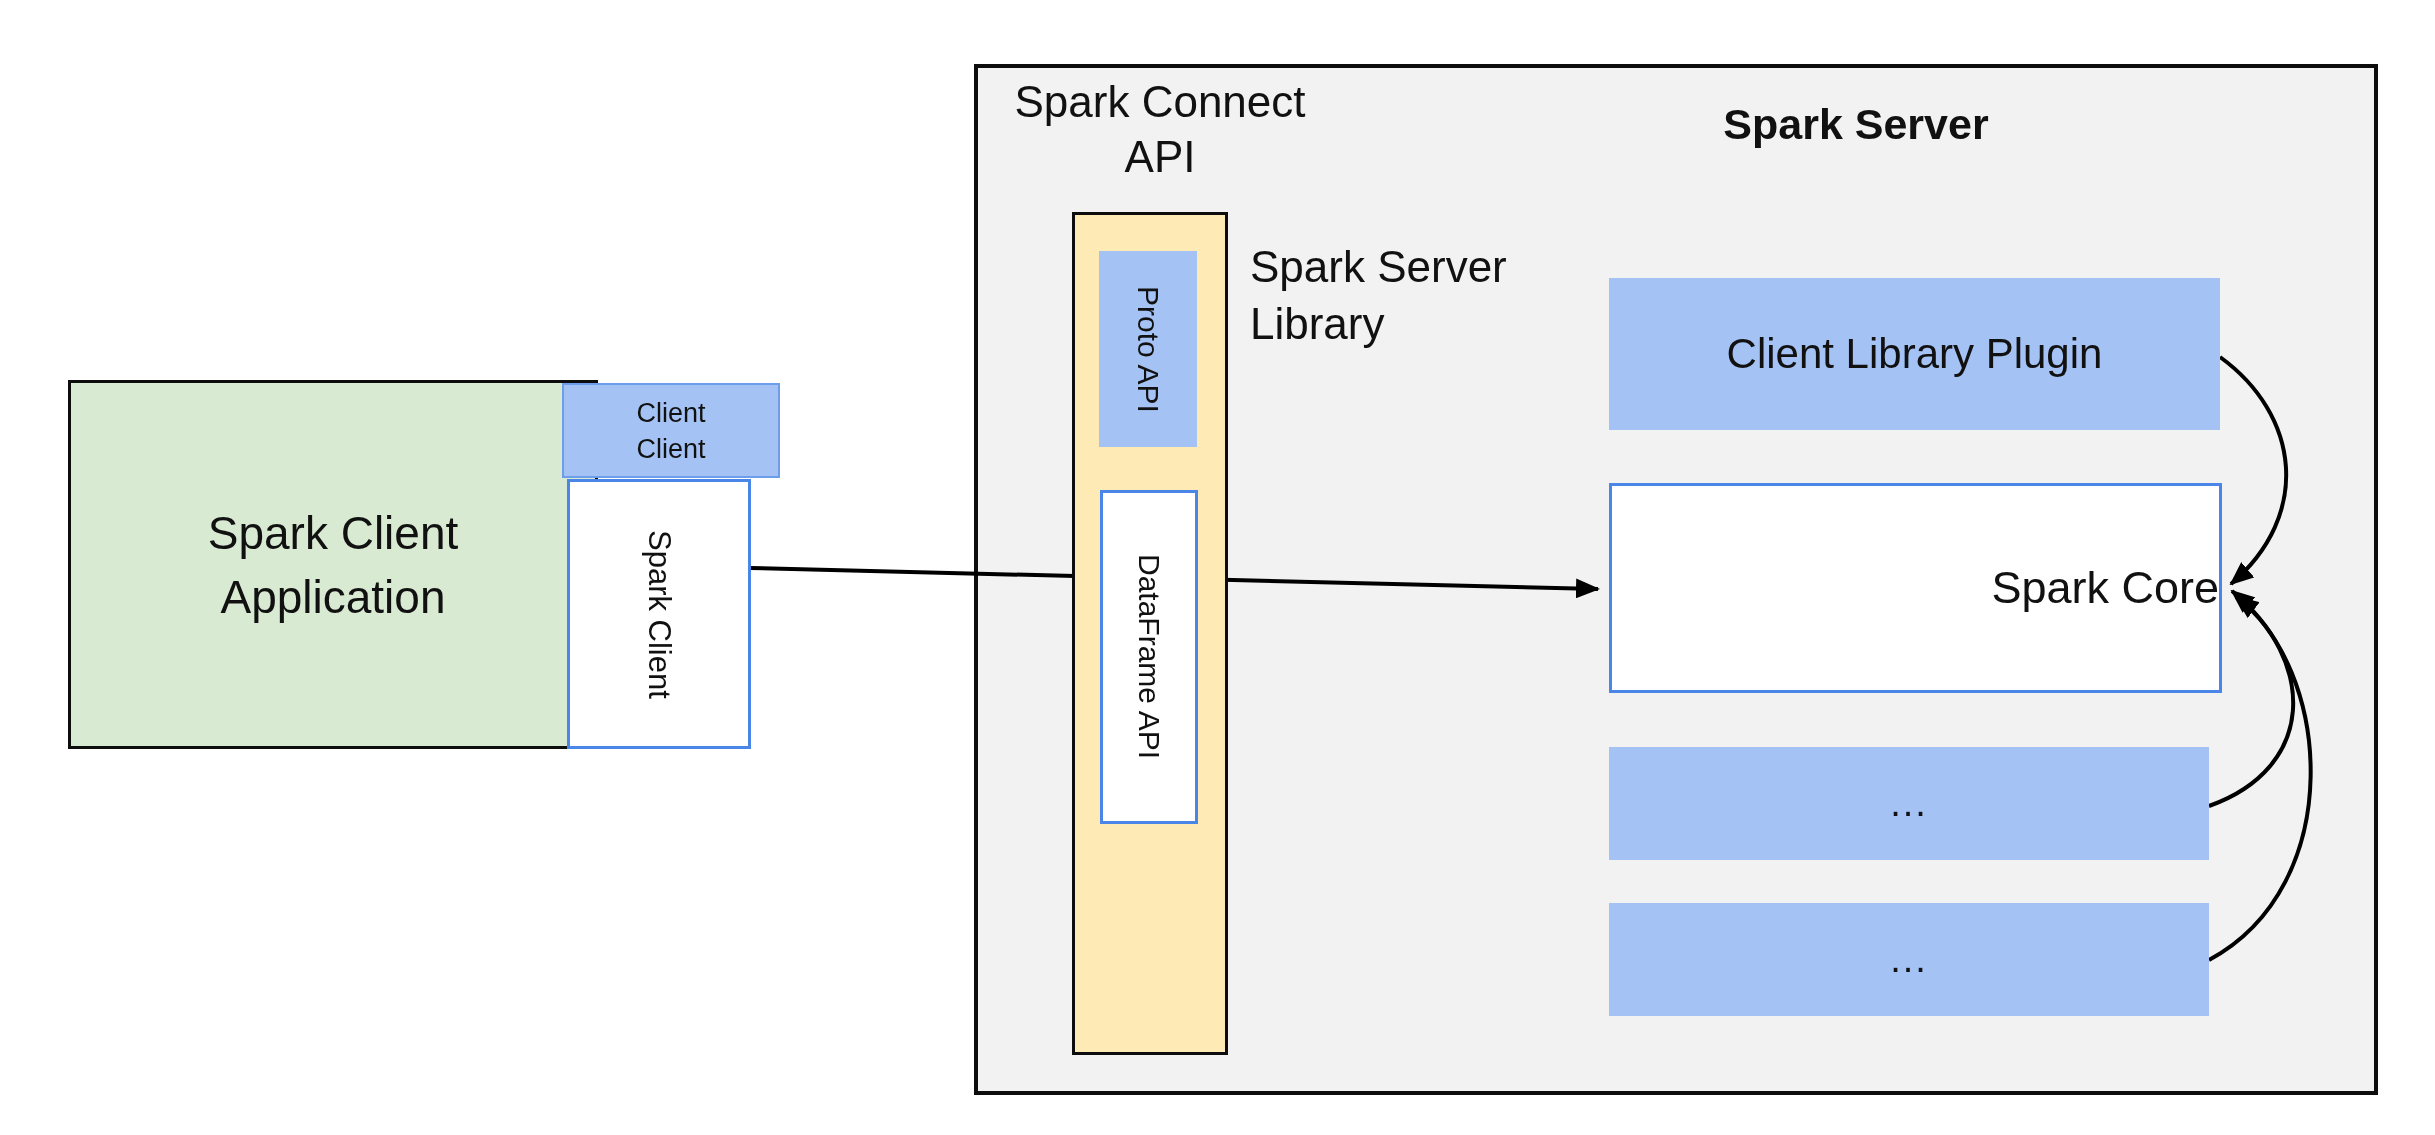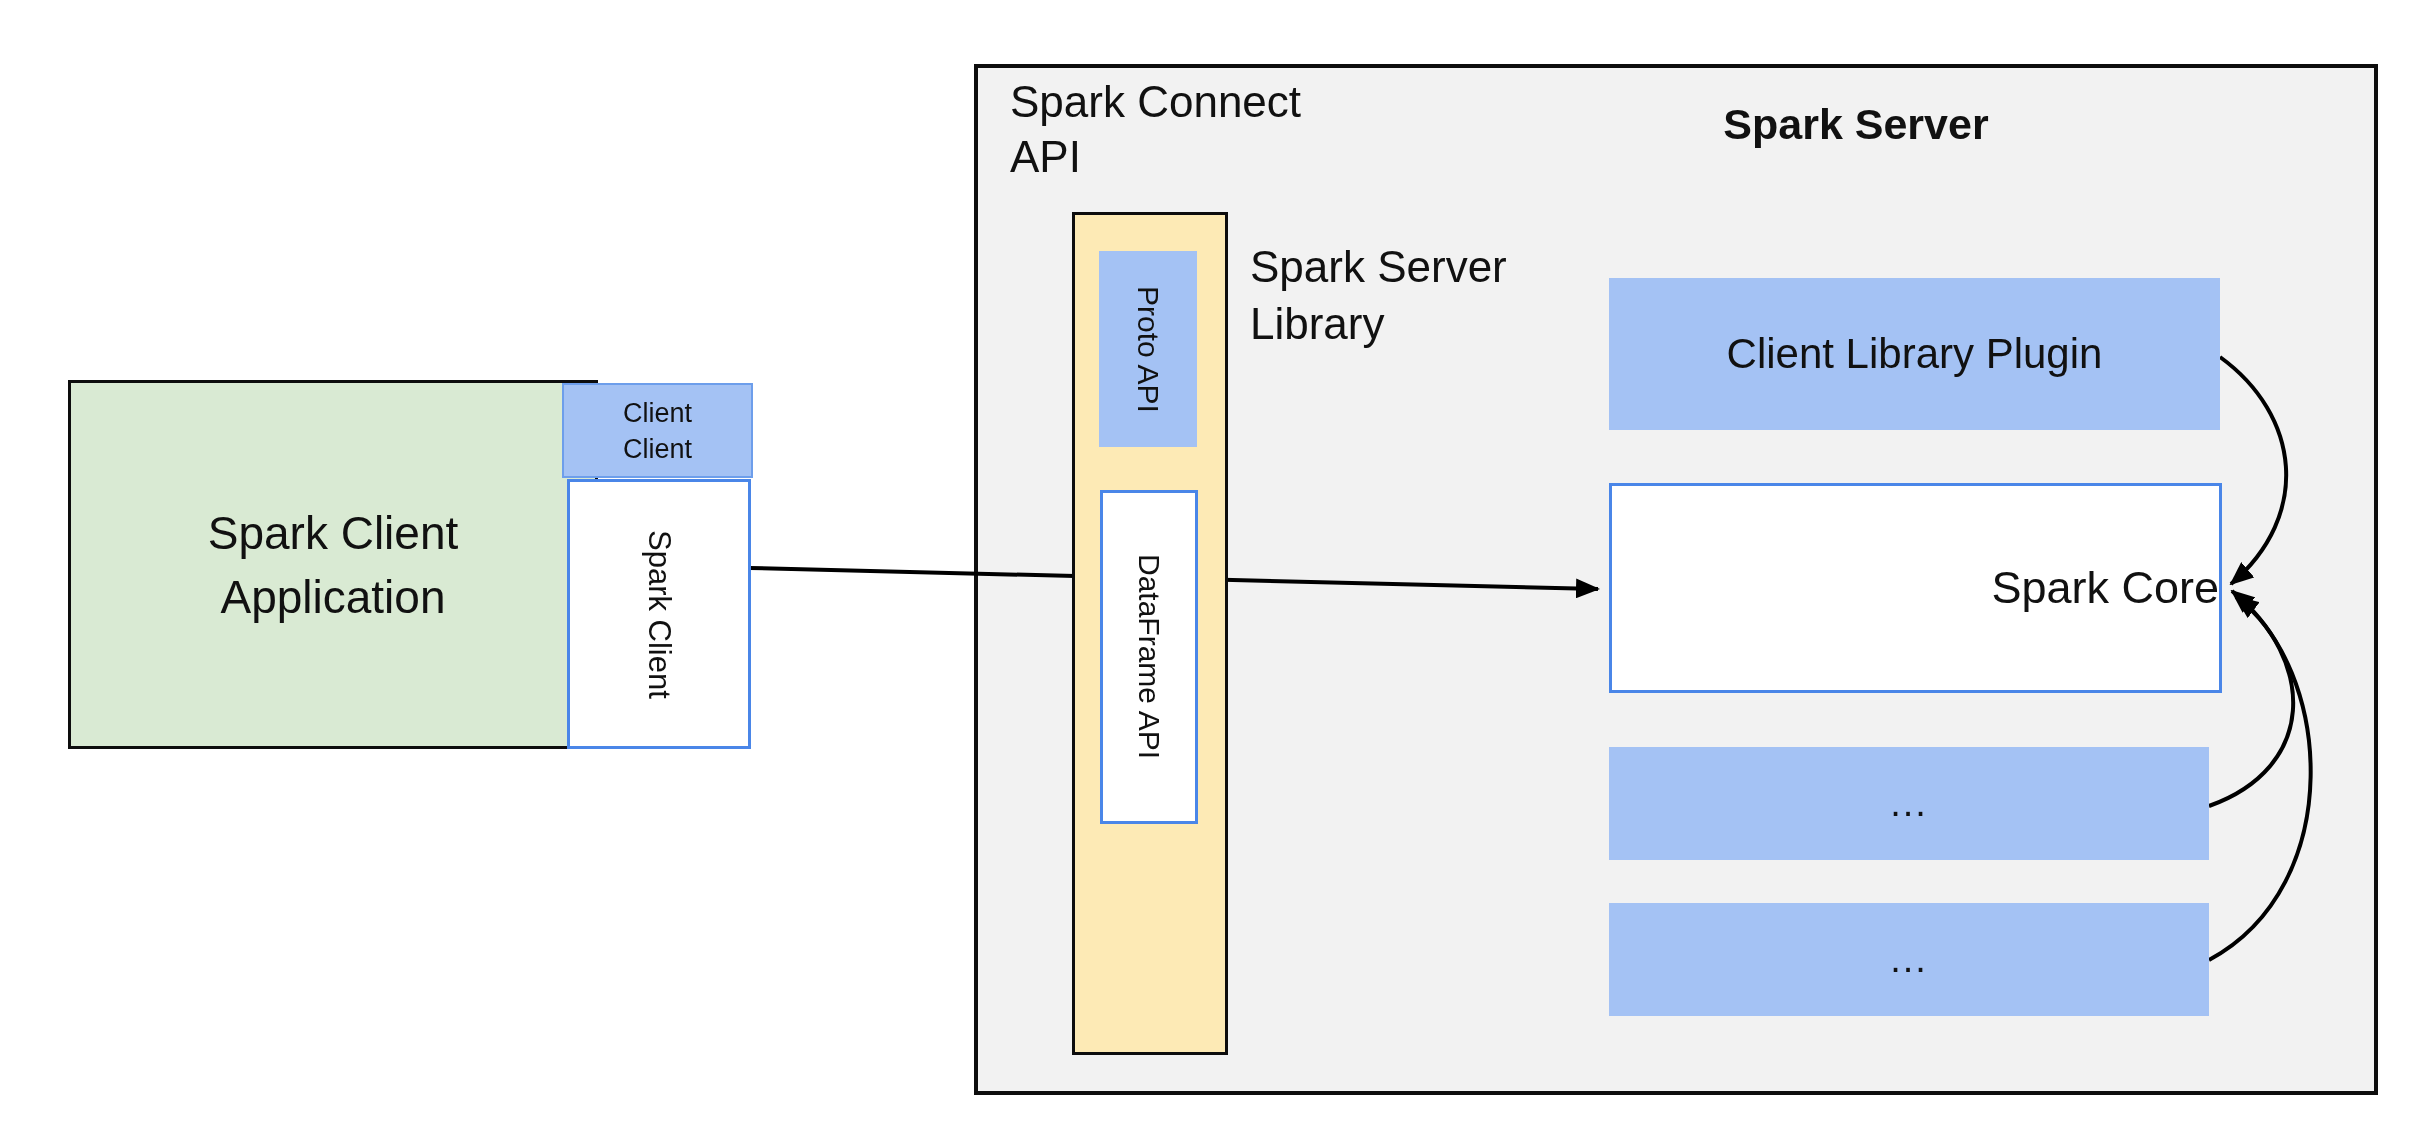--- a/index.html
+++ b/index.html
@@ -14,34 +14,34 @@
     background:#f2f2f2;border:4px solid #0d0d0d;
   }
   .arrow-layer{left:0;top:0;width:2435px;height:1135px;pointer-events:none;}
   .green-box{
     left:68px;top:380px;width:530px;height:369px;
     background:#d9ead3;border:3px solid #0d0d0d;
     display:flex;flex-direction:column;align-items:center;justify-content:center;
     font-size:46px;line-height:64px;text-align:center;
   }
   .client-package{
-    left:562px;top:383px;width:191px;height:95px;
+    left:562px;top:383px;width:218px;height:95px;
     background:#a4c2f4;border:2px solid #6d9eeb;
     display:flex;flex-direction:column;align-items:center;justify-content:center;
     font-size:27px;line-height:36px;text-align:center;
   }
   .spark-client-box{
     left:567px;top:479px;width:184px;height:270px;
     background:#ffffff;border:3px solid #4a86e8;
     display:flex;align-items:center;justify-content:center;
   }
   .vtext{writing-mode:vertical-rl;white-space:nowrap;}
   .spark-client-box .vtext{font-size:31px;}
   .connect-api-label{
-    left:1010px;top:74px;width:300px;text-align:left;
+    left:1010px;top:74px;width:300px;text-align:center;
     font-size:44px;line-height:55px;
   }
   .tan-box{
     left:1072px;top:212px;width:156px;height:843px;
     background:#fdeab5;border:3px solid #0d0d0d;
   }
   .proto-box{
     left:1099px;top:251px;width:98px;height:196px;
     background:#a4c2f4;display:flex;align-items:center;justify-content:center;
   }

